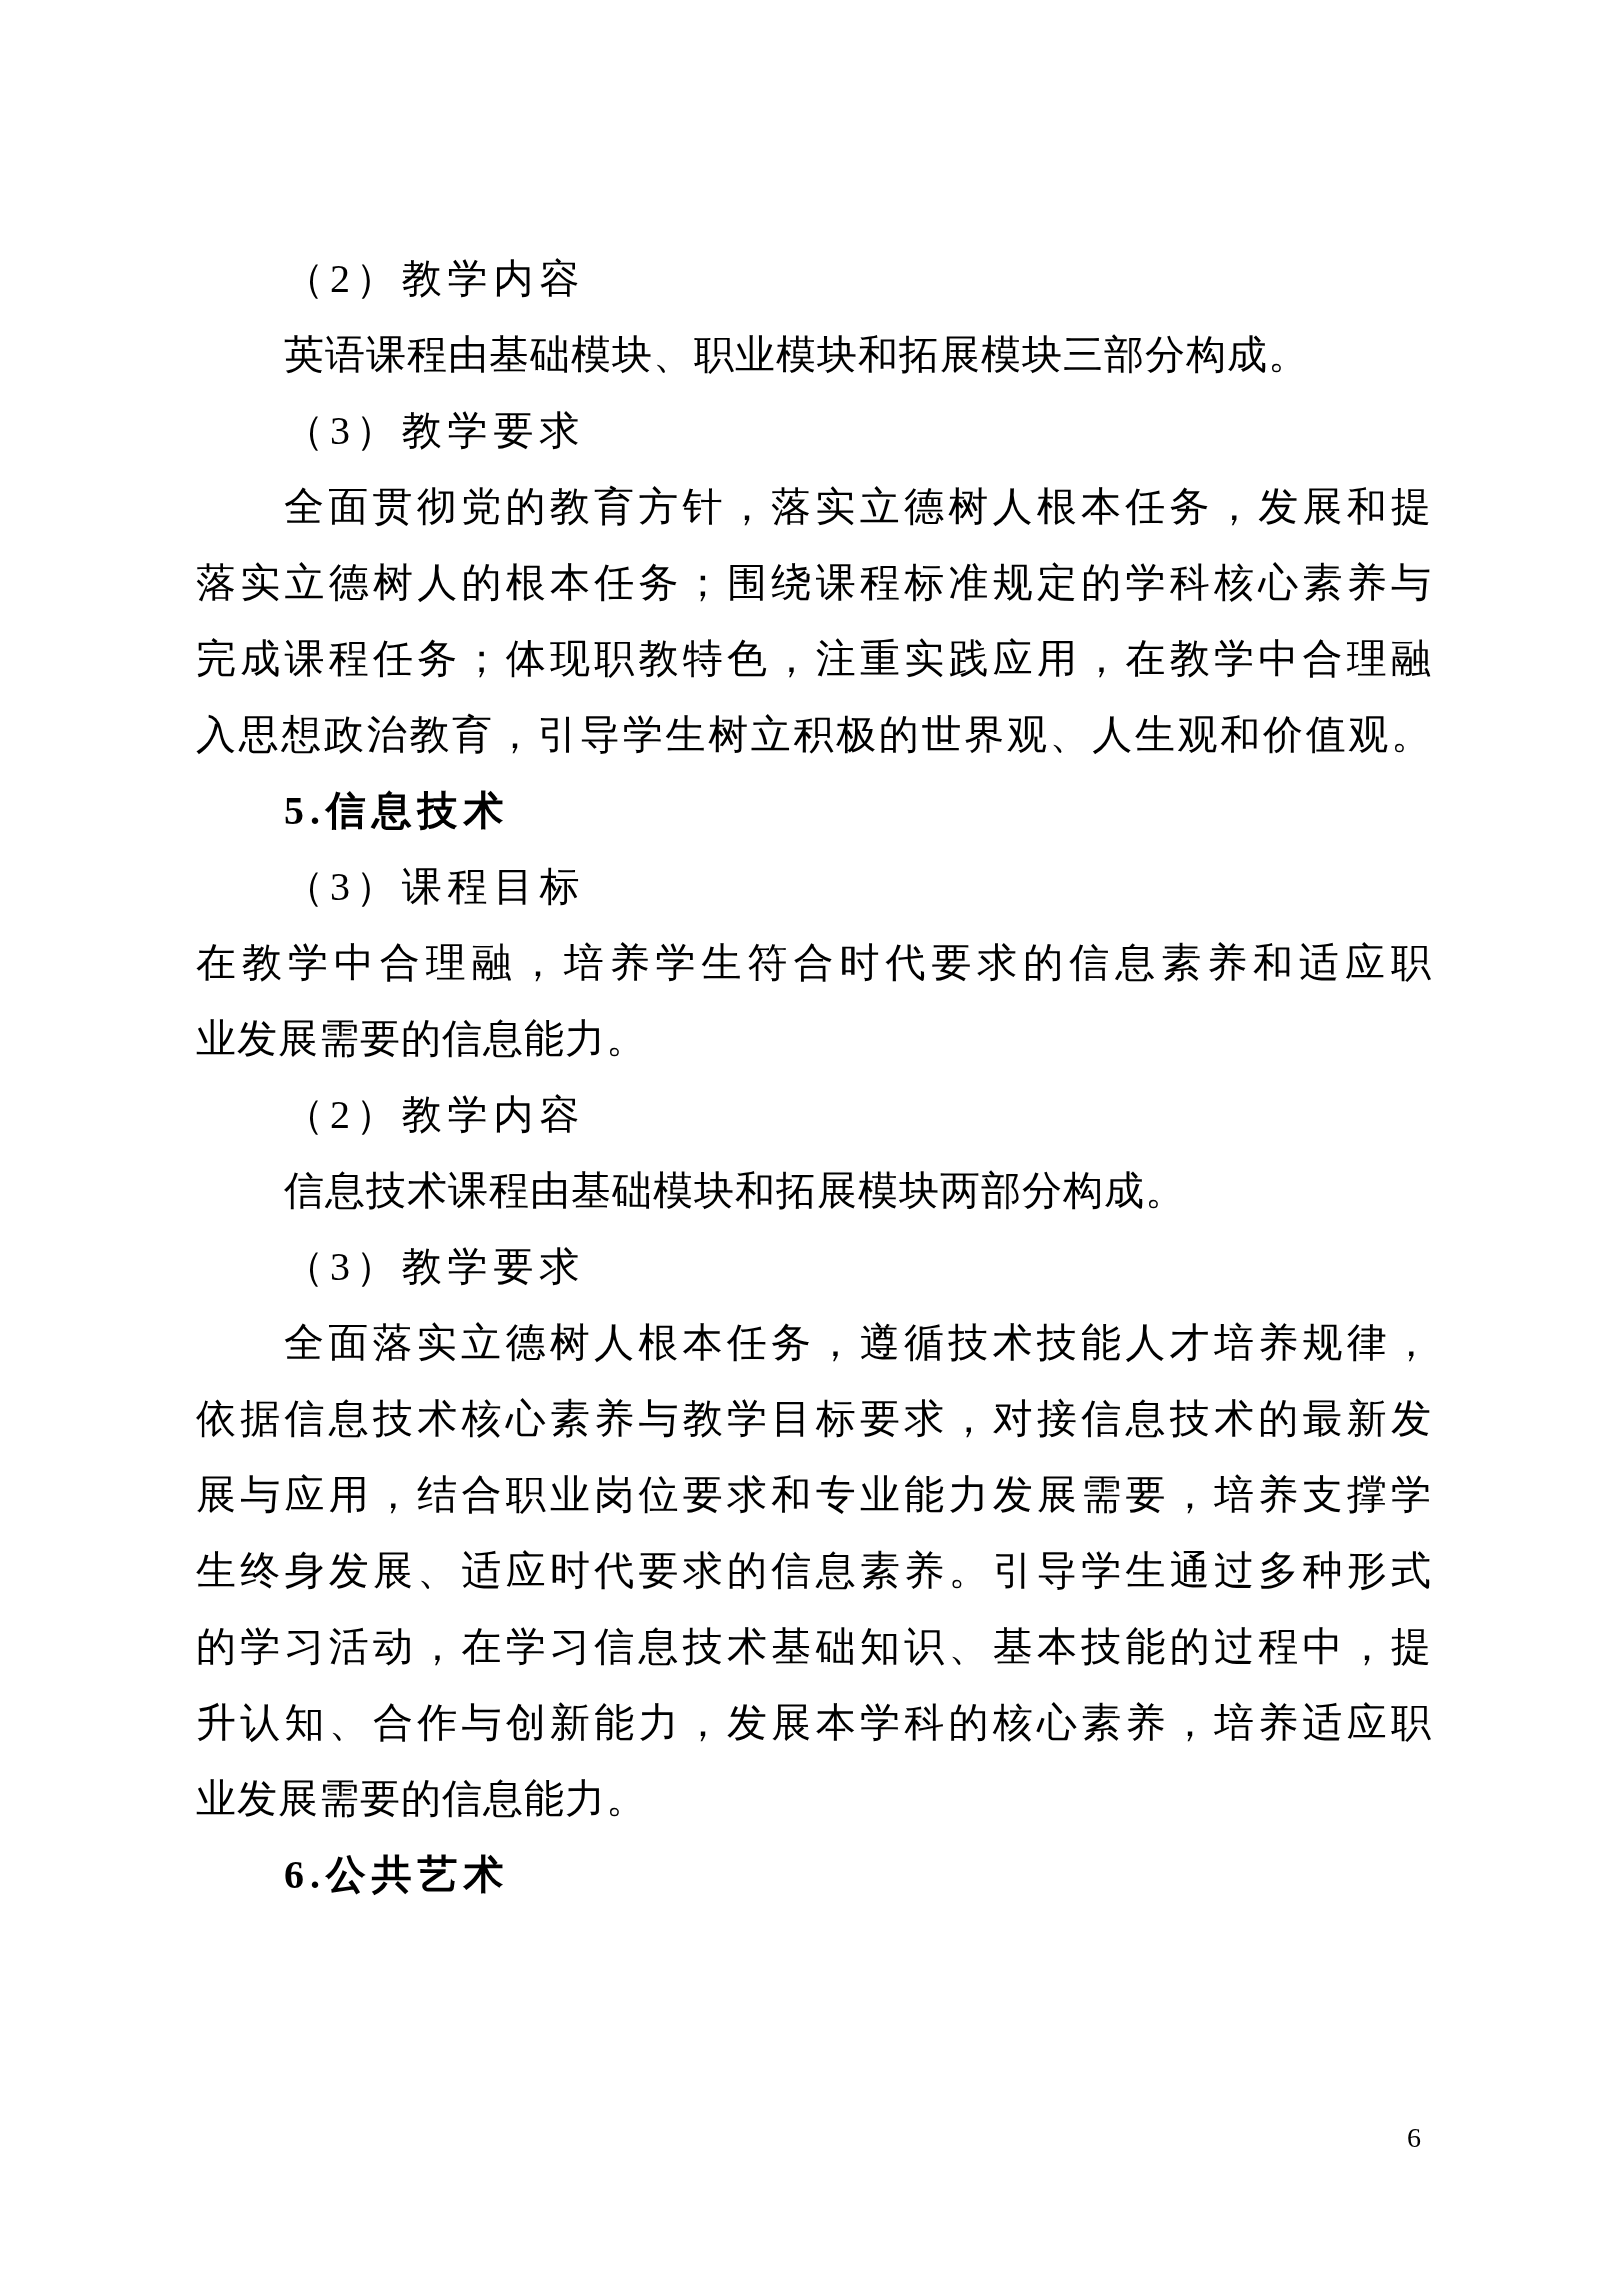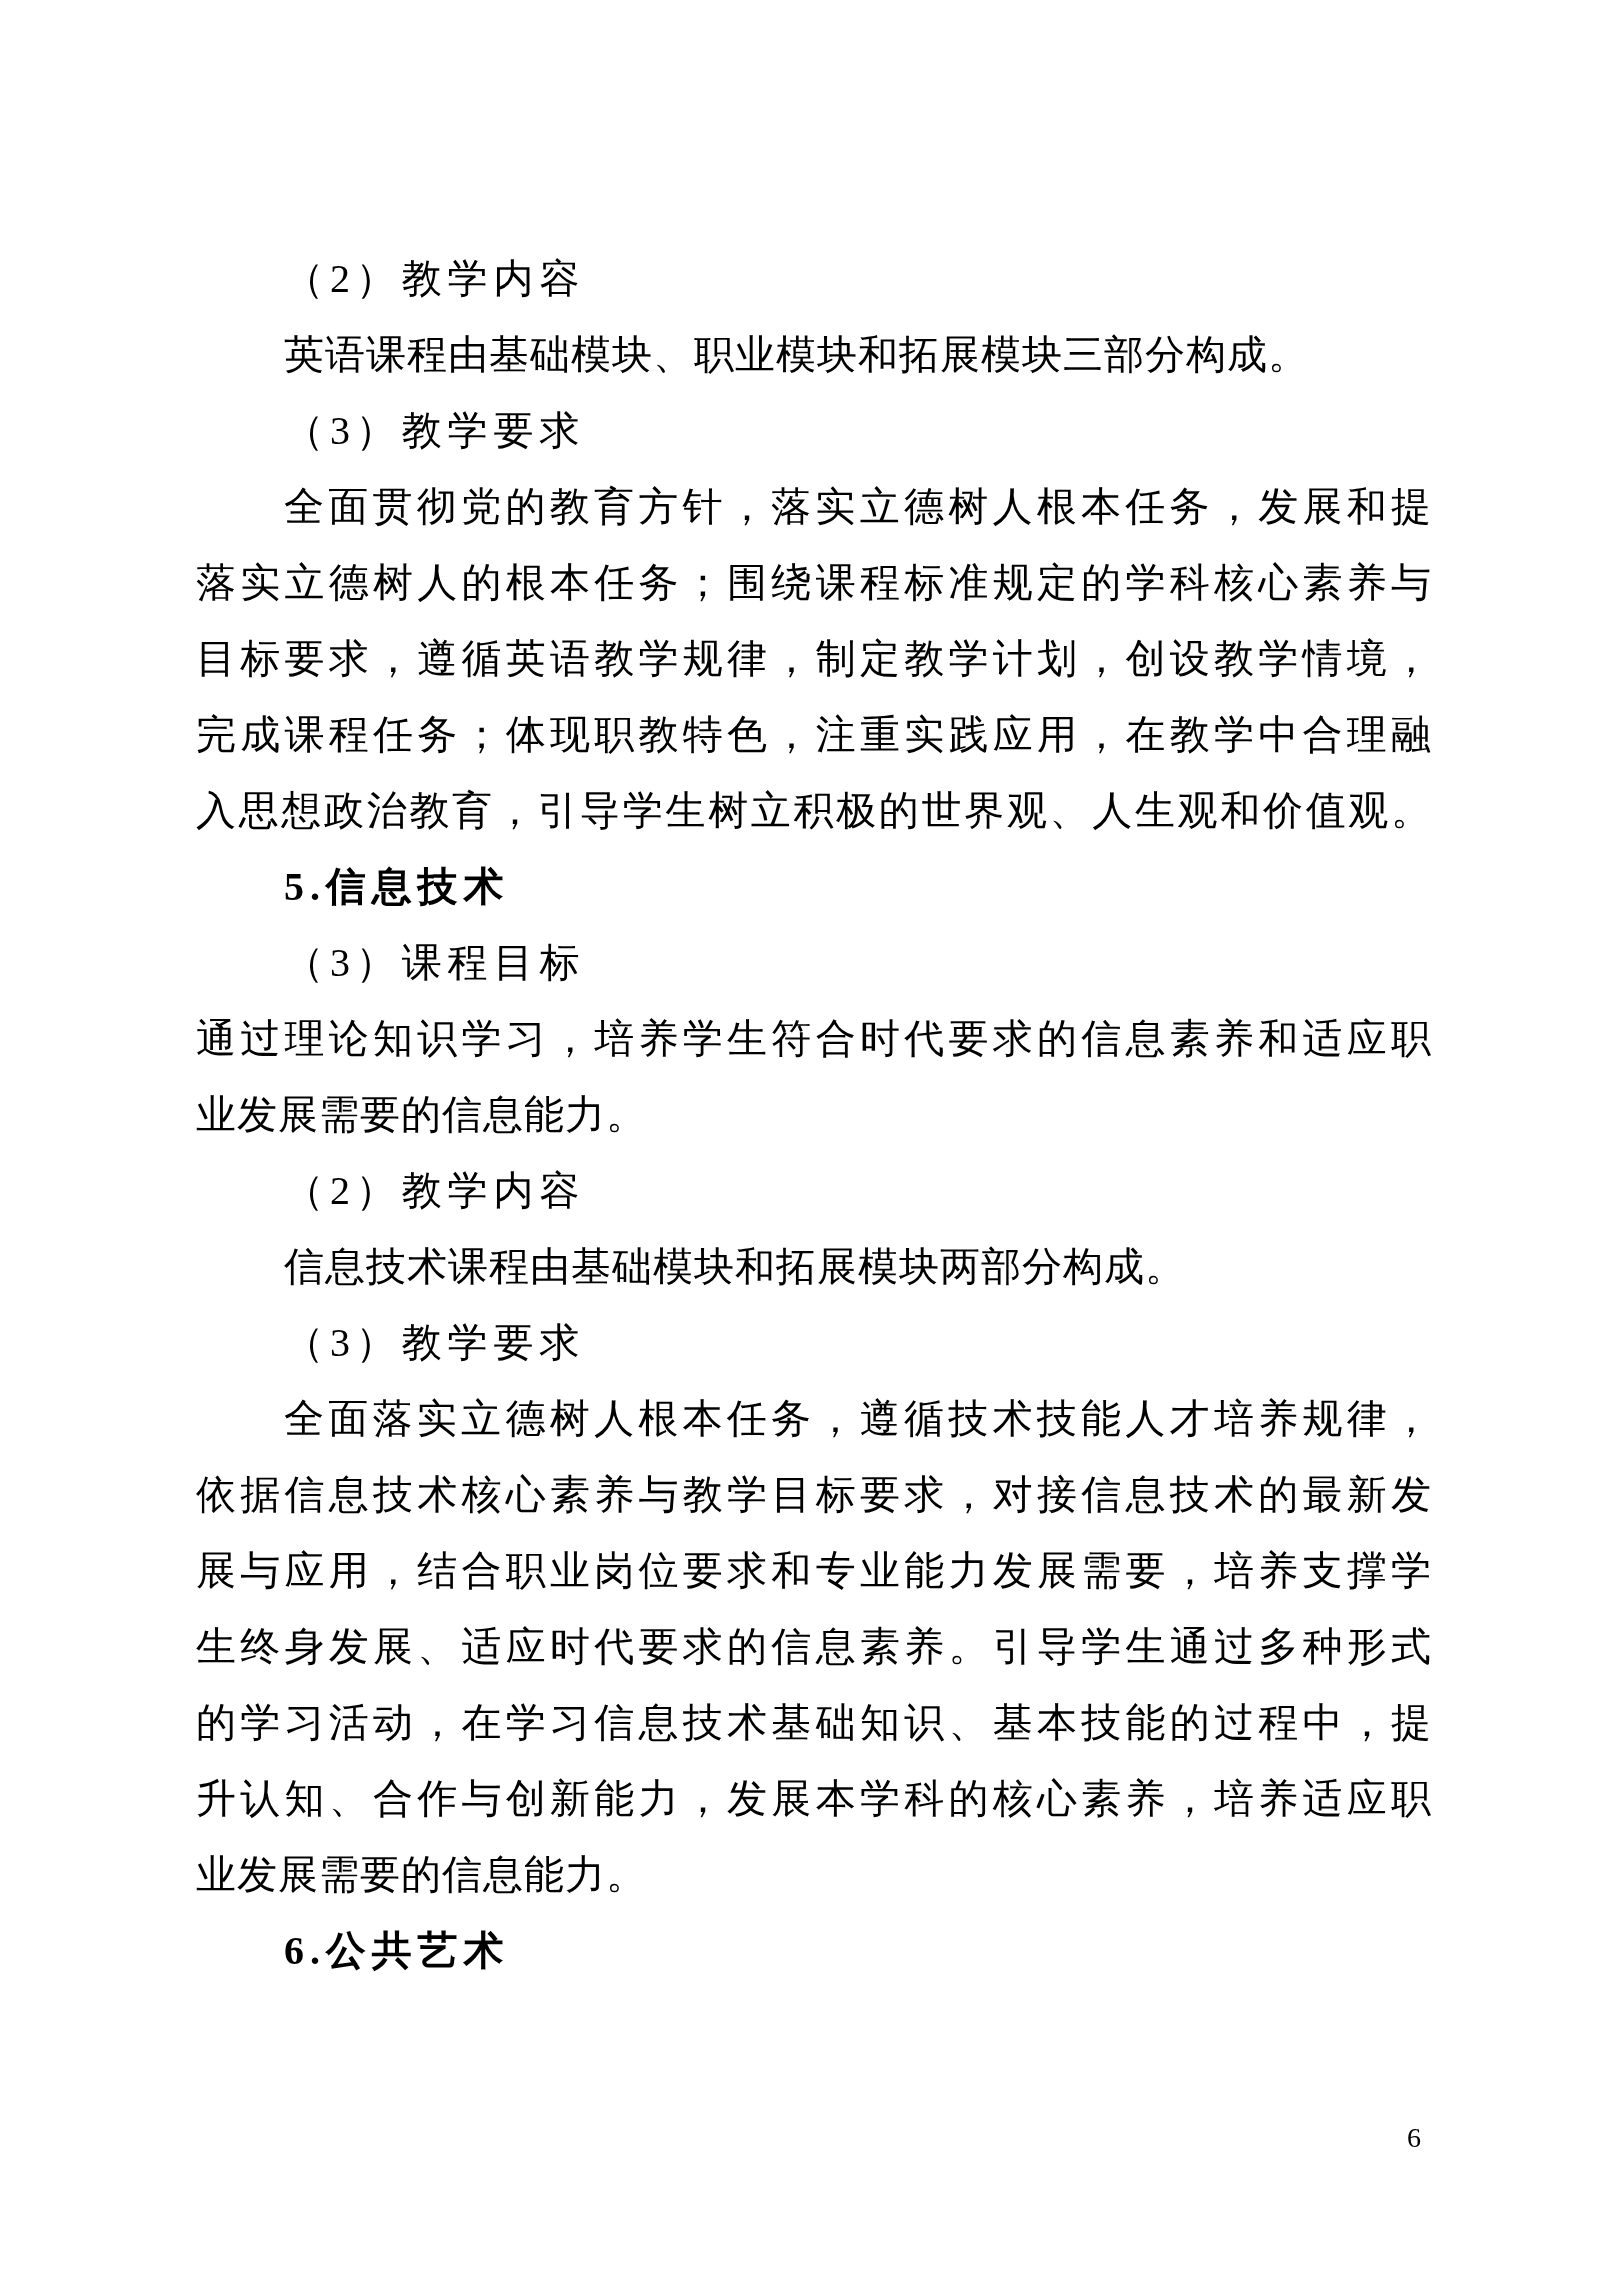--- a/index.html
+++ b/index.html
@@ -57,26 +57,25 @@
 </head>
 <body>
 
 <div class="page">
   <div class="text-block">
     <div class="line" data-style="indent hnum">（2）教学内容</div>
     <div class="line" data-style="indent">英语课程由基础模块、职业模块和拓展模块三部分构成。</div>
     <div class="line" data-style="indent hnum">（3）教学要求</div>
     <div class="line" data-style="indent fill">全面贯彻党的教育方针，落实立德树人根本任务，发展和提</div>
     <div class="line" data-style="fill">落实立德树人的根本任务；围绕课程标准规定的学科核心素养与</div>
-    <div class="line" data-style="fill">目标要求，遵循英语教学规律，制定教学计划，创设教学情境，</div>
     <div class="line" data-style="fill">完成课程任务；体现职教特色，注重实践应用，在教学中合理融</div>
     <div class="line" data-style="fill">入思想政治教育，引导学生树立积极的世界观、人生观和价值观。</div>
     <div class="line" data-style="indent bold">5.信息技术</div>
     <div class="line" data-style="indent hnum">（3）课程目标</div>
-    <div class="line" data-style="fill">通过理论知识学习，培养学生符合时代要求的信息素养和适应职</div>
+    <div class="line" data-style="fill">在教学中合理融，培养学生符合时代要求的信息素养和适应职</div>
     <div class="line" data-style="">业发展需要的信息能力。</div>
     <div class="line" data-style="indent hnum">（2）教学内容</div>
     <div class="line" data-style="indent">信息技术课程由基础模块和拓展模块两部分构成。</div>
     <div class="line" data-style="indent hnum">（3）教学要求</div>
     <div class="line" data-style="indent fill">全面落实立德树人根本任务，遵循技术技能人才培养规律，</div>
     <div class="line" data-style="fill">依据信息技术核心素养与教学目标要求，对接信息技术的最新发</div>
     <div class="line" data-style="fill">展与应用，结合职业岗位要求和专业能力发展需要，培养支撑学</div>
     <div class="line" data-style="fill">生终身发展、适应时代要求的信息素养。引导学生通过多种形式</div>
     <div class="line" data-style="fill">的学习活动，在学习信息技术基础知识、基本技能的过程中，提</div>
     <div class="line" data-style="fill">升认知、合作与创新能力，发展本学科的核心素养，培养适应职</div>

